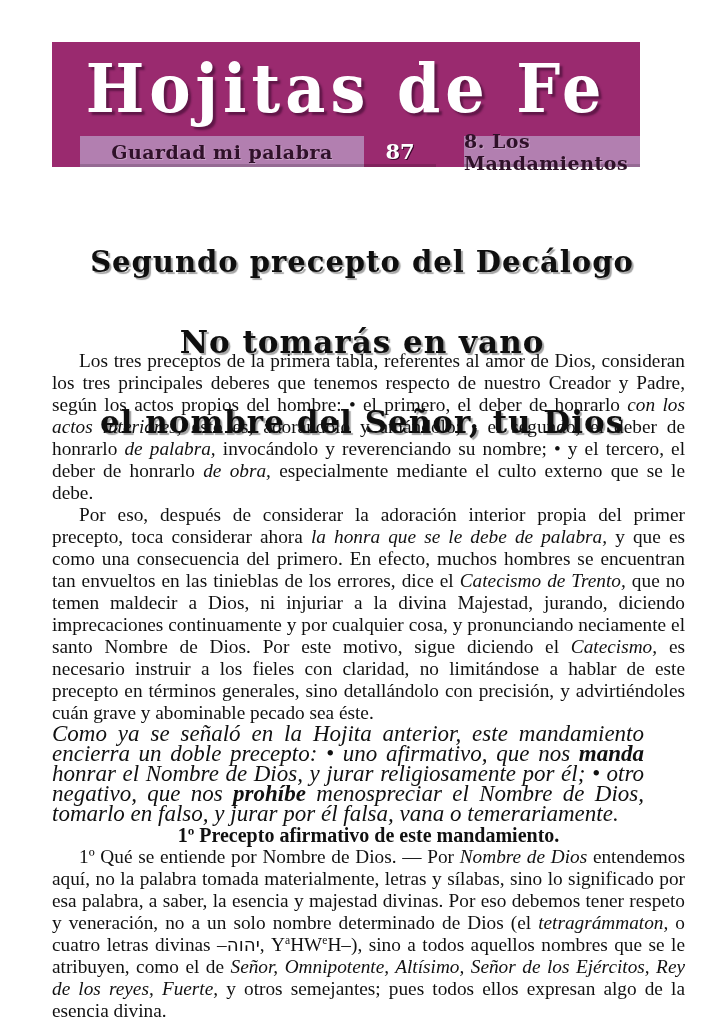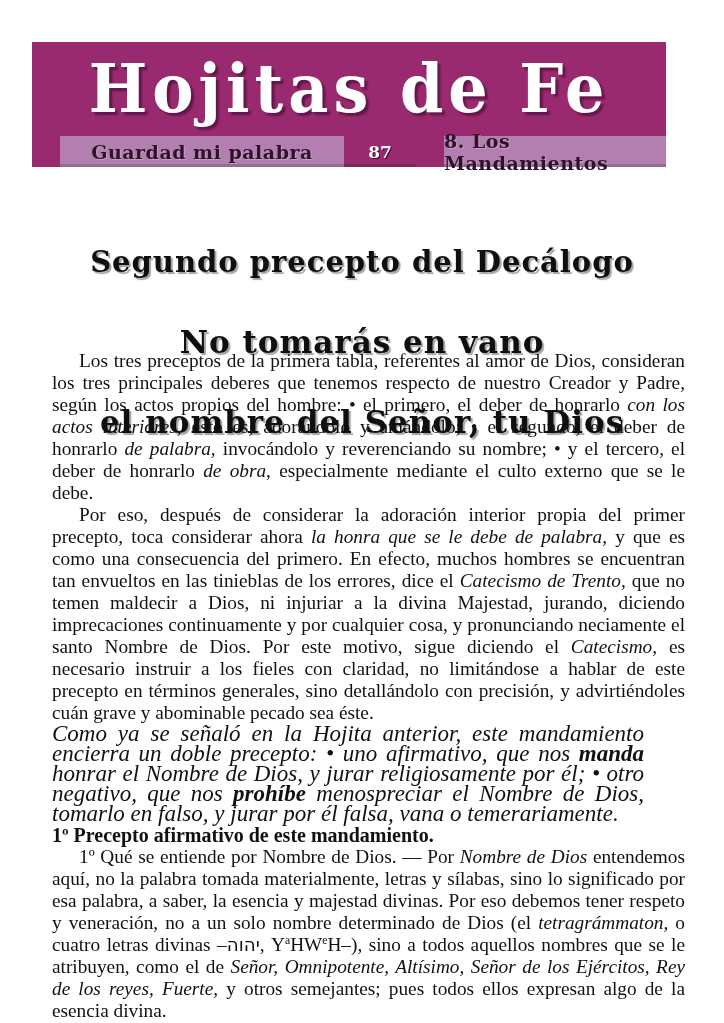--- a/index.html
+++ b/index.html
@@ -13,21 +13,21 @@
   html,body{margin:0;padding:0;}
   body{
     width:724px;height:1023px;
     background:#ffffff;
     font-family:"Liberation Serif","DejaVu Serif",serif;
     color:var(--ink);
   }
   .page{position:relative;width:724px;height:1023px;overflow:hidden;background:#fff;}
 
   
-  .masthead{position:absolute;left:32px;top:42px;width:634px;}
+  .masthead{position:absolute;left:52px;top:42px;width:588px;}
   .mast-main{
     height:94px;background:var(--magenta);
     display:flex;align-items:center;justify-content:center;overflow:hidden;
   }
   .mast-title{
     font-family:"DejaVu Serif","Liberation Serif",serif;
     font-weight:bold;font-size:62px;line-height:1;
     color:#ffffff;letter-spacing:5px;white-space:nowrap;
     text-shadow:3px 3px 2px rgba(50,8,40,.55);
     transform:scaleY(1.10);
@@ -44,21 +44,21 @@
     font-weight:bold;font-size:19px;color:var(--darklabel);
     letter-spacing:.5px;
     text-shadow:1px 1px 0 rgba(255,255,255,.25);
     margin-left:28px;
   }
   .seg-left{width:284px;}
   .seg-right{flex:1;}
   .seg-num{
     width:72px;color:#ffffff;
     font-family:"DejaVu Serif","Liberation Serif",serif;
-    font-weight:bold;font-size:17px;
+    font-weight:bold;font-size:21px;
     text-shadow:1px 1px 0 rgba(40,0,30,.85);
   }
 
   
   .doc-title{
     position:absolute;top:203px;left:0;width:724px;
     text-align:center;font-weight:bold;color:#0f0f0f;
   }
   .doc-title .line{
     font-family:"DejaVu Serif","Liberation Serif",serif;
@@ -78,21 +78,21 @@
   }
   .content p{margin:0;}
   .para-body{text-indent:27px;}
   .para-note{
     margin:10px 0 0 26px;width:592px;
     font-size:23px;line-height:20px;font-style:italic;
     text-indent:0;
   }
   .para-heading{
     margin-top:24px;margin-bottom:14px;
-    text-align:left;font-weight:bold;font-size:20px;text-indent:0;
+    text-align:center;font-weight:bold;font-size:20px;text-indent:0;
   }
   .seg-n{}
   .seg-i{font-style:italic;}
   .seg-b{font-weight:normal;}
   .seg-bi{font-weight:bold;font-style:italic;}
   .seg-sup{vertical-align:super;font-size:.6em;line-height:0;}
   .seg-heb{font-weight:normal;font-family:"DejaVu Sans","Liberation Sans",sans-serif;font-size:.95em;}
 </style>
 </head>
 <body>

